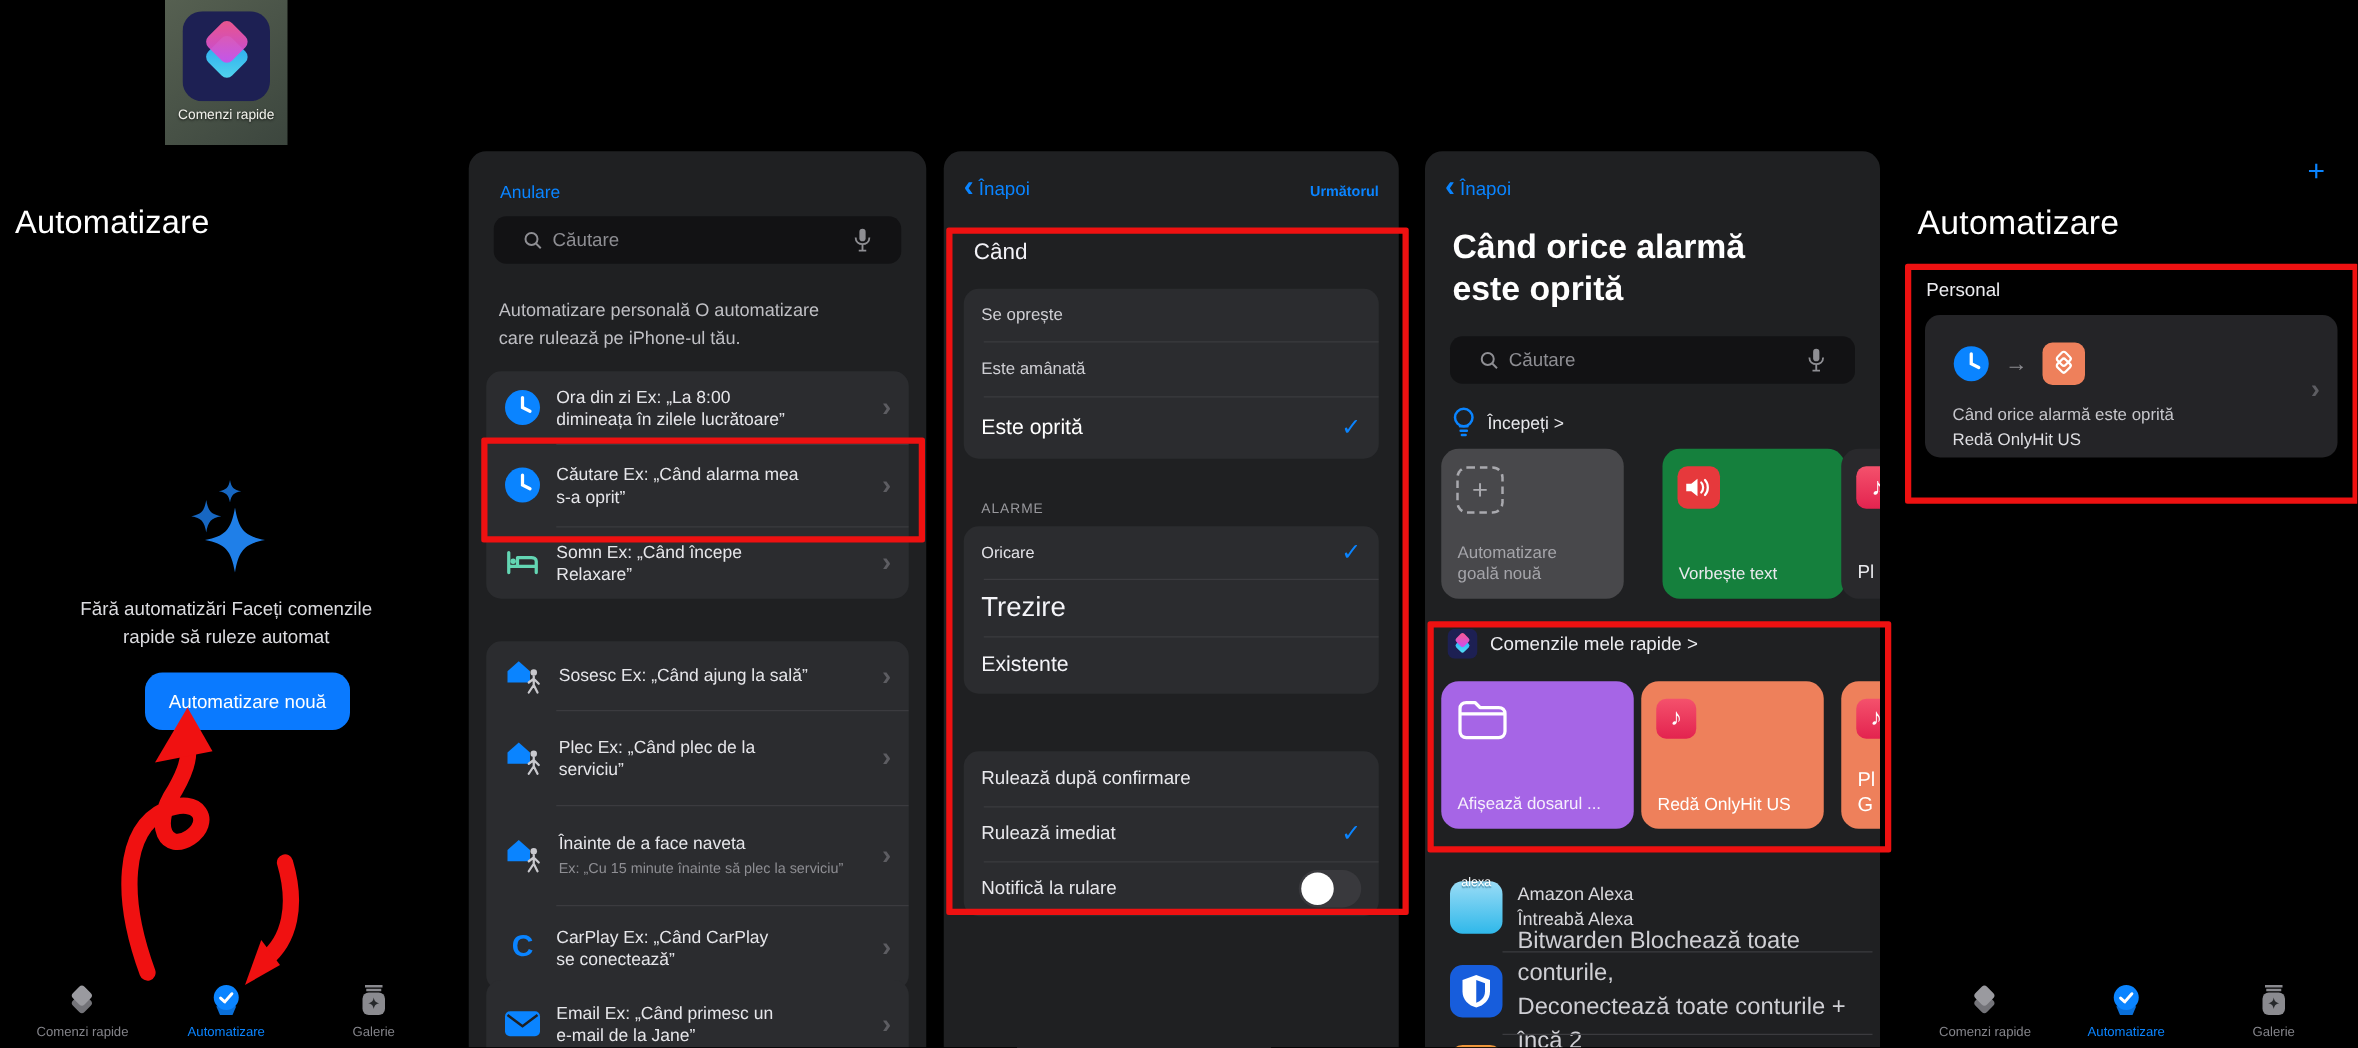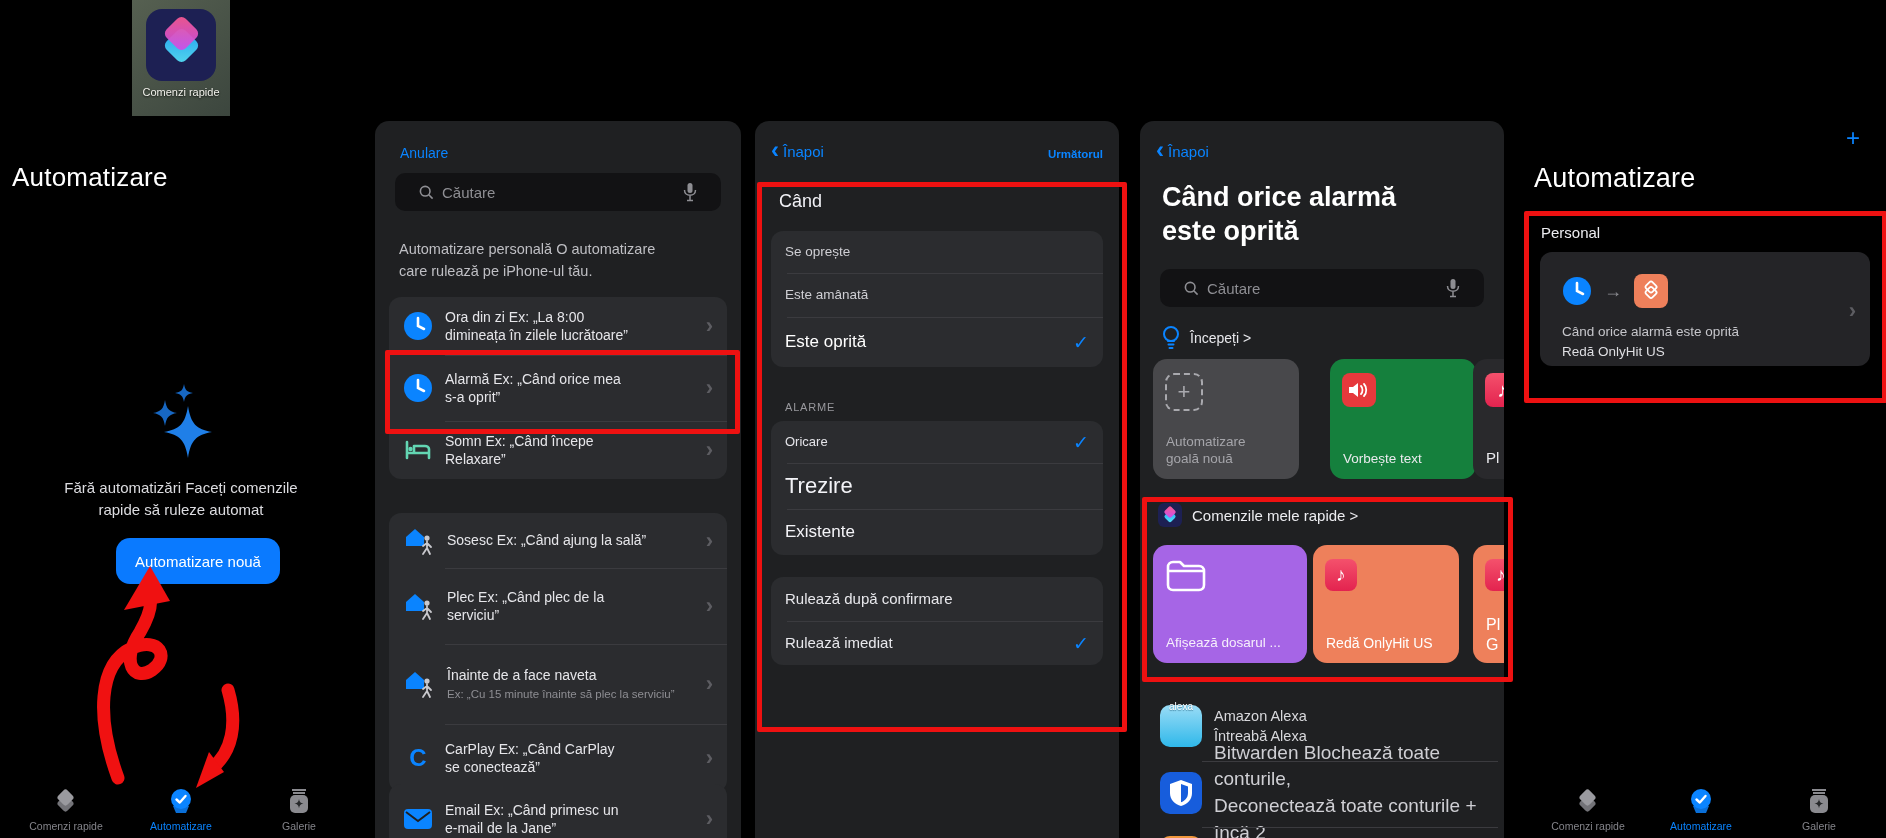--- a/index.html
+++ b/index.html
@@ -131,21 +131,21 @@
         <span class="txt"><span>Ora din zi Ex: „La 8:00</span><br><span>dimineața în zilele lucrătoare”</span></span>
         <span class="chev">›</span>
       </div>
       <div class="row div" style="height:66px;">
         <span class="ico">
             <svg width="30" height="30" viewBox="0 0 30 30">
               <circle cx="15" cy="15" r="14" fill="#0a84ff"></circle>
               <path d="M15 7 L15 15 L21 18" stroke="#fff" stroke-width="2.6" fill="none" stroke-linecap="round"></path>
             </svg>
           </span>
-        <span class="txt"><span>Alarmă Ex: „Când orice mea</span><br><span>s-a oprit”</span></span>
+        <span class="txt"><span>Căutare Ex: „Când alarma mea</span><br><span>s-a oprit”</span></span>
         <span class="chev">›</span>
       </div>
       <div class="row div" style="height:58px;justify-content:flex-end;">
         <span class="ico">
             <svg width="30" height="30" viewBox="0 0 30 30">
               <path d="M4 7 L4 23 M4 18 L26 18 L26 23 M26 18 L26 14 C26 12 24 11 22 11 L11 11 L11 18" stroke="#63d6b3" stroke-width="2.6" fill="none" stroke-linecap="round" stroke-linejoin="round"></path>
               <circle cx="7.5" cy="14" r="2.2" fill="#63d6b3"></circle>
             </svg>
           </span>
         <span class="txt"><span>Somn Ex: „Când începe</span><br><span>Relaxare”</span></span>
@@ -238,27 +238,33 @@
         <span class="check">✓</span>
       </div>
       <div class="row divl" style="height:46px;">
         <span class="txt" style="font-size:22px;color:#f4f4f8;">Trezire</span>
       </div>
       <div class="row divl" style="height:46px;">
         <span class="txt" style="font-size:17px;color:#f4f4f8;">Existente</span>
       </div>
     </div>
 
-    <div class="card" style="top:456px;left:16px;right:16px;">
+    <div class="card" style="top:480px;left:16px;right:16px;">
       <div class="row" style="height:44px;">
         <span class="txt" style="font-size:15px;color:#e8e8ec;">Rulează după confirmare</span>
       </div>
       <div class="row divl" style="height:44px;">
         <span class="txt" style="font-size:15px;color:#e8e8ec;">Rulează imediat</span>
         <span class="check">✓</span>
+      </div>
+      <div class="row divl" style="height:44px;">
+        <span class="txt" style="font-size:15px;color:#e8e8ec;">Notifică la rulare</span>
+        <span class="toggle">
+            <span class="knob"></span>
+          </span>
       </div>
     </div>
   </div>
 
   <div class="panel" style="left:1140px;width:364px;">
     <div class="backlink">
       <span class="backcaret">‹</span>
       <span>Înapoi</span>
     </div>
     <div style="position:absolute;left:22px;top:60px;font-size:27px;font-weight:600;color:#fff;line-height:1.25;">

